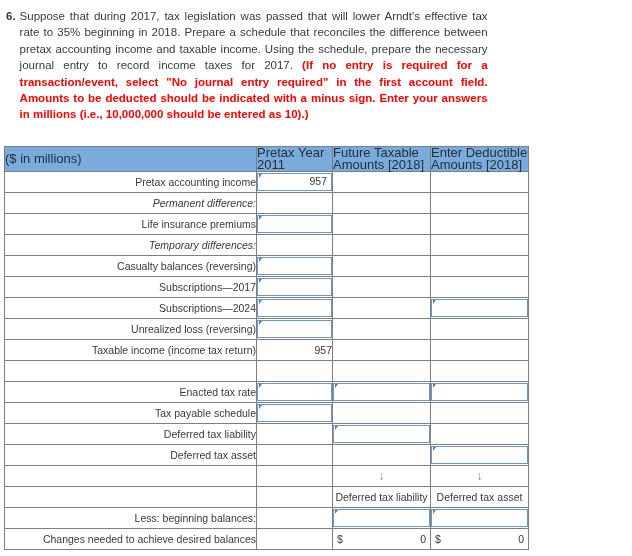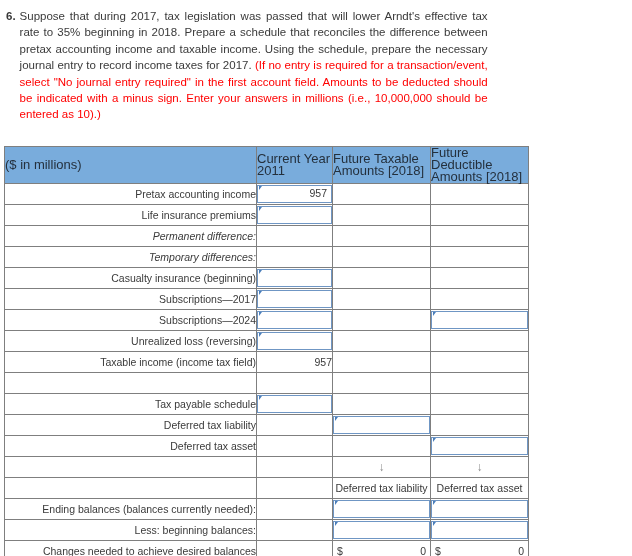--- a/index.html
+++ b/index.html
@@ -33,21 +33,21 @@
   }
   .q-body {
     font-size: 11.5px;
     line-height: 16.4px;
     color: #3a3a3a;
     text-align: justify;
     max-width: 468px;
   }
   .q-emph {
     color: #ff0000;
-    font-weight: normal;
+    font-weight: bold;
   }
 
   
   #schedule {
     position: absolute;
     left: 4px;
     top: 146px;
     width: 524px;
     border-collapse: collapse;
     table-layout: fixed;
@@ -157,70 +157,70 @@
     <col style="width:252px">
     <col style="width:76px">
     <col style="width:98px">
     <col style="width:98px">
   </colgroup>
 
   <thead>
     <tr>
       <th class="hdr-label">($ in millions)</th>
       <th>
-        <div>Current Year</div>
+        <div>Pretax Year</div>
         <div>2011</div>
       </th>
       <th>
         <div>Future Taxable</div>
         <div>Amounts [2018]</div>
       </th>
       <th>
-        <div>Future Deductible</div>
+        <div>Enter Deductible</div>
         <div>Amounts [2018]</div>
       </th>
     </tr>
   </thead>
 
   <tbody>
 
     <tr>
       <td class="lbl">Pretax accounting income</td>
       <td class="boxcell">
         <span class="inbox">957</span>
       </td>
       <td></td>
       <td></td>
     </tr>
 
     <tr>
+      <td class="lbl ital">Permanent difference:</td>
+      <td></td>
+      <td></td>
+      <td></td>
+    </tr>
+
+    <tr>
       <td class="lbl ind">Life insurance premiums</td>
       <td class="boxcell">
         <span class="inbox"></span>
       </td>
       <td></td>
       <td></td>
     </tr>
 
     <tr>
-      <td class="lbl ital">Permanent difference:</td>
-      <td></td>
-      <td></td>
-      <td></td>
-    </tr>
-
-    <tr>
       <td class="lbl ital">Temporary differences:</td>
       <td></td>
       <td></td>
       <td></td>
     </tr>
 
     <tr>
-      <td class="lbl ind">Casualty insurance (beginning)</td>
+      <td class="lbl ind">Casualty balances (reversing)</td>
       <td class="boxcell">
         <span class="inbox"></span>
       </td>
       <td></td>
       <td></td>
     </tr>
 
     <tr>
       <td class="lbl ind">Subscriptions—2017</td>
       <td class="boxcell">
@@ -244,33 +244,45 @@
     <tr>
       <td class="lbl ind">Unrealized loss (reversing)</td>
       <td class="boxcell">
         <span class="inbox"></span>
       </td>
       <td></td>
       <td></td>
     </tr>
 
     <tr>
-      <td class="lbl">Taxable income (income tax field)</td>
+      <td class="lbl">Taxable income (income tax return)</td>
       <td class="num rule-top">957</td>
       <td></td>
       <td></td>
     </tr>
 
     <tr>
       <td class="lbl"></td>
       <td></td>
       <td class="rule-bot"></td>
       <td class="rule-bot"></td>
     </tr>
 
+    <tr>
+      <td class="lbl">Enacted tax rate</td>
+      <td class="boxcell">
+        <span class="inbox"></span>
+      </td>
+      <td class="boxcell">
+        <span class="inbox"></span>
+      </td>
+      <td class="boxcell">
+        <span class="inbox"></span>
+      </td>
+    </tr>
 
     <tr>
       <td class="lbl ind">Tax payable schedule</td>
       <td class="boxcell">
         <span class="inbox"></span>
       </td>
       <td class="rule-top"></td>
       <td class="rule-top"></td>
     </tr>
 
@@ -303,30 +315,20 @@
       </td>
     </tr>
 
     <tr>
       <td class="lbl"></td>
       <td></td>
       <td class="center">Deferred tax liability</td>
       <td class="center">Deferred tax asset</td>
     </tr>
 
-    <tr>
-      <td class="lbl">Ending balances (balances currently needed):</td>
-      <td></td>
-      <td class="boxcell">
-        <span class="inbox"></span>
-      </td>
-      <td class="boxcell">
-        <span class="inbox"></span>
-      </td>
-    </tr>
 
     <tr>
       <td class="lbl">Less: beginning balances:</td>
       <td></td>
       <td class="boxcell">
         <span class="inbox"></span>
       </td>
       <td class="boxcell">
         <span class="inbox"></span>
       </td>

